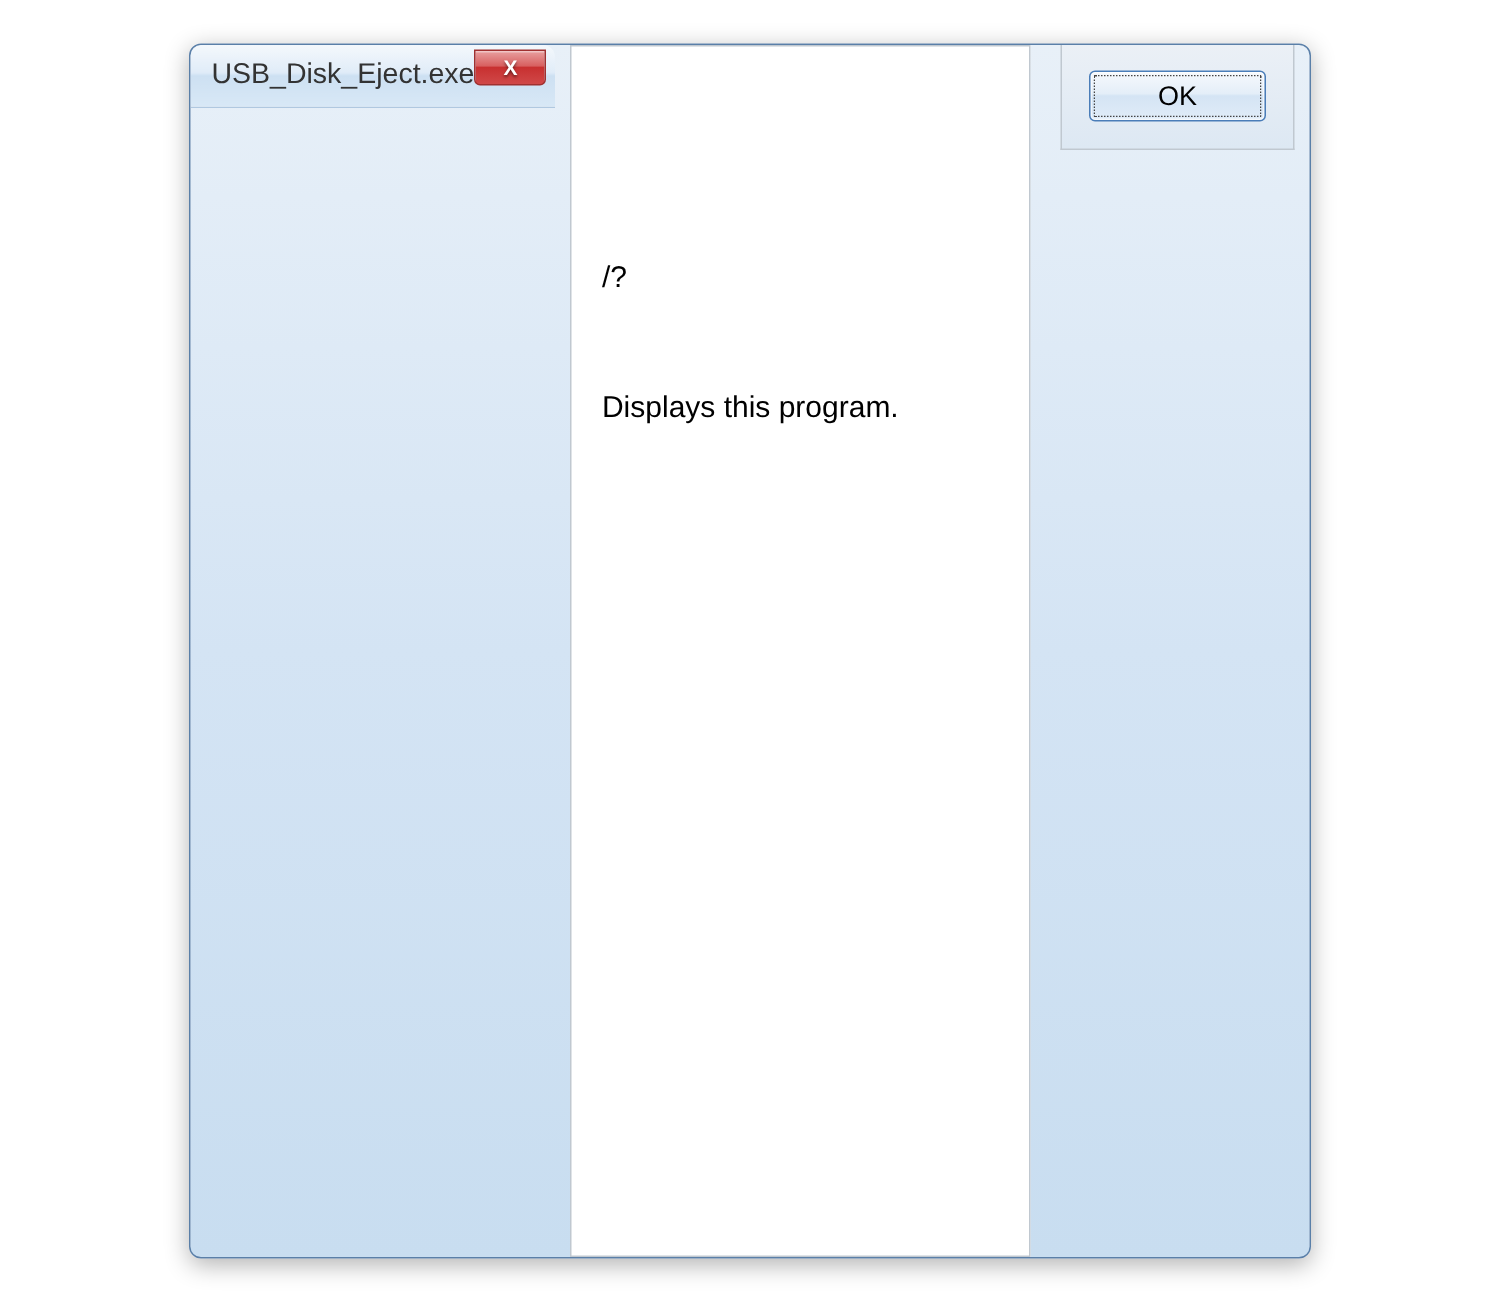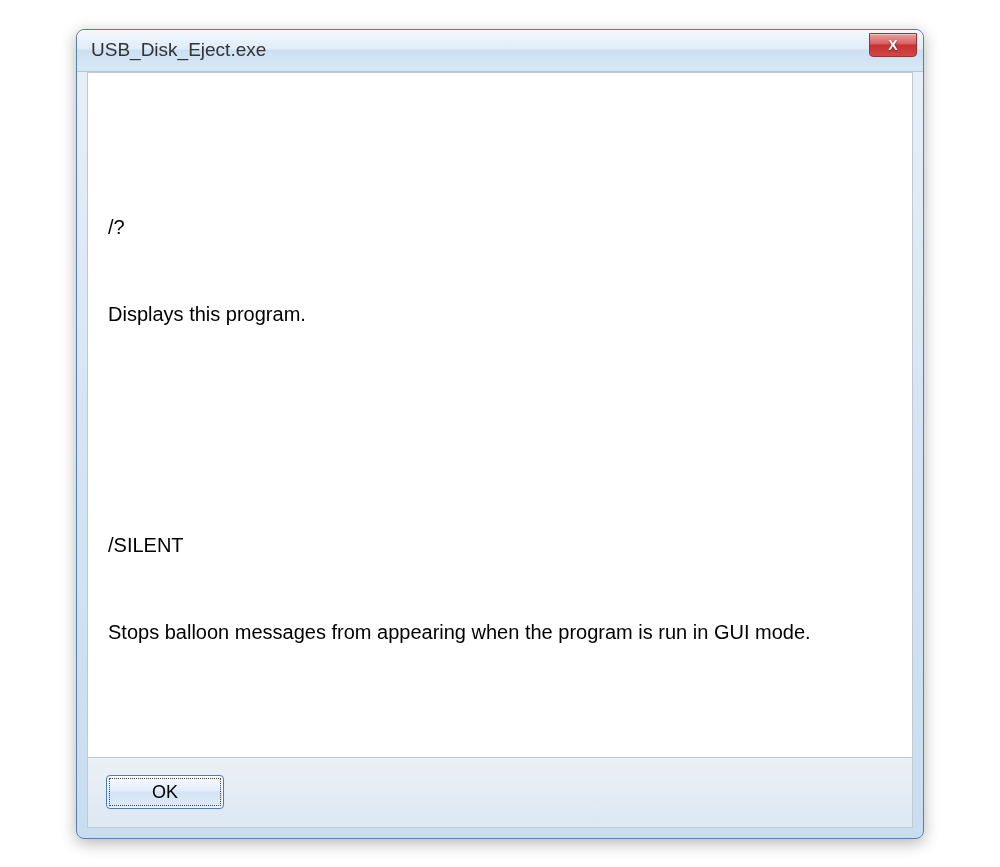--- a/index.html
+++ b/index.html
@@ -12,28 +12,28 @@
       width: 1000px;
       height: 867px;
       background: #ffffff;
       font-family: "Segoe UI", Tahoma, sans-serif;
       display: flex;
       align-items: center;
       justify-content: center;
     }
     
     .dialog-window {
-      width: 848px;
+      width: 748px;
       height: 810px;
       background: linear-gradient(to bottom, #e8f0f8 0%, #d4e4f4 50%, #c8ddf0 100%);
       border: 1px solid #5a7fa8;
       border-radius: 8px;
       box-shadow: 0 4px 16px rgba(0,0,0,0.3);
       display: flex;
-      flex-direction: column;
+      flex-direction: row;
       overflow: hidden;
       position: relative;
     }
     
     .titlebar {
       height: 42px;
       background: linear-gradient(to bottom, #f4f8fc 0%, #e0ecf8 45%, #cde0f2 50%, #d8e8f6 100%);
       border-bottom: 1px solid #b0c8e0;
       display: flex;
       align-items: center;
@@ -141,24 +141,20 @@
       <span class="close-icon">X</span>
     </div>
   </div>
 
   <div class="content-area">
     <div class="content-text">
       <div class="section">
         <span class="cmd">/?</span>
         <span class="desc">Displays this program.</span>
       </div>
-      <div class="section">
-        <span class="cmd">/SILENT</span>
-        <span class="desc">Stops balloon messages from appearing when the program is run in GUI mode.</span>
-      </div>
       
       
       
       
     </div>
   </div>
 
   <div class="button-bar">
     <button class="ok-button">OK</button>
   </div>

